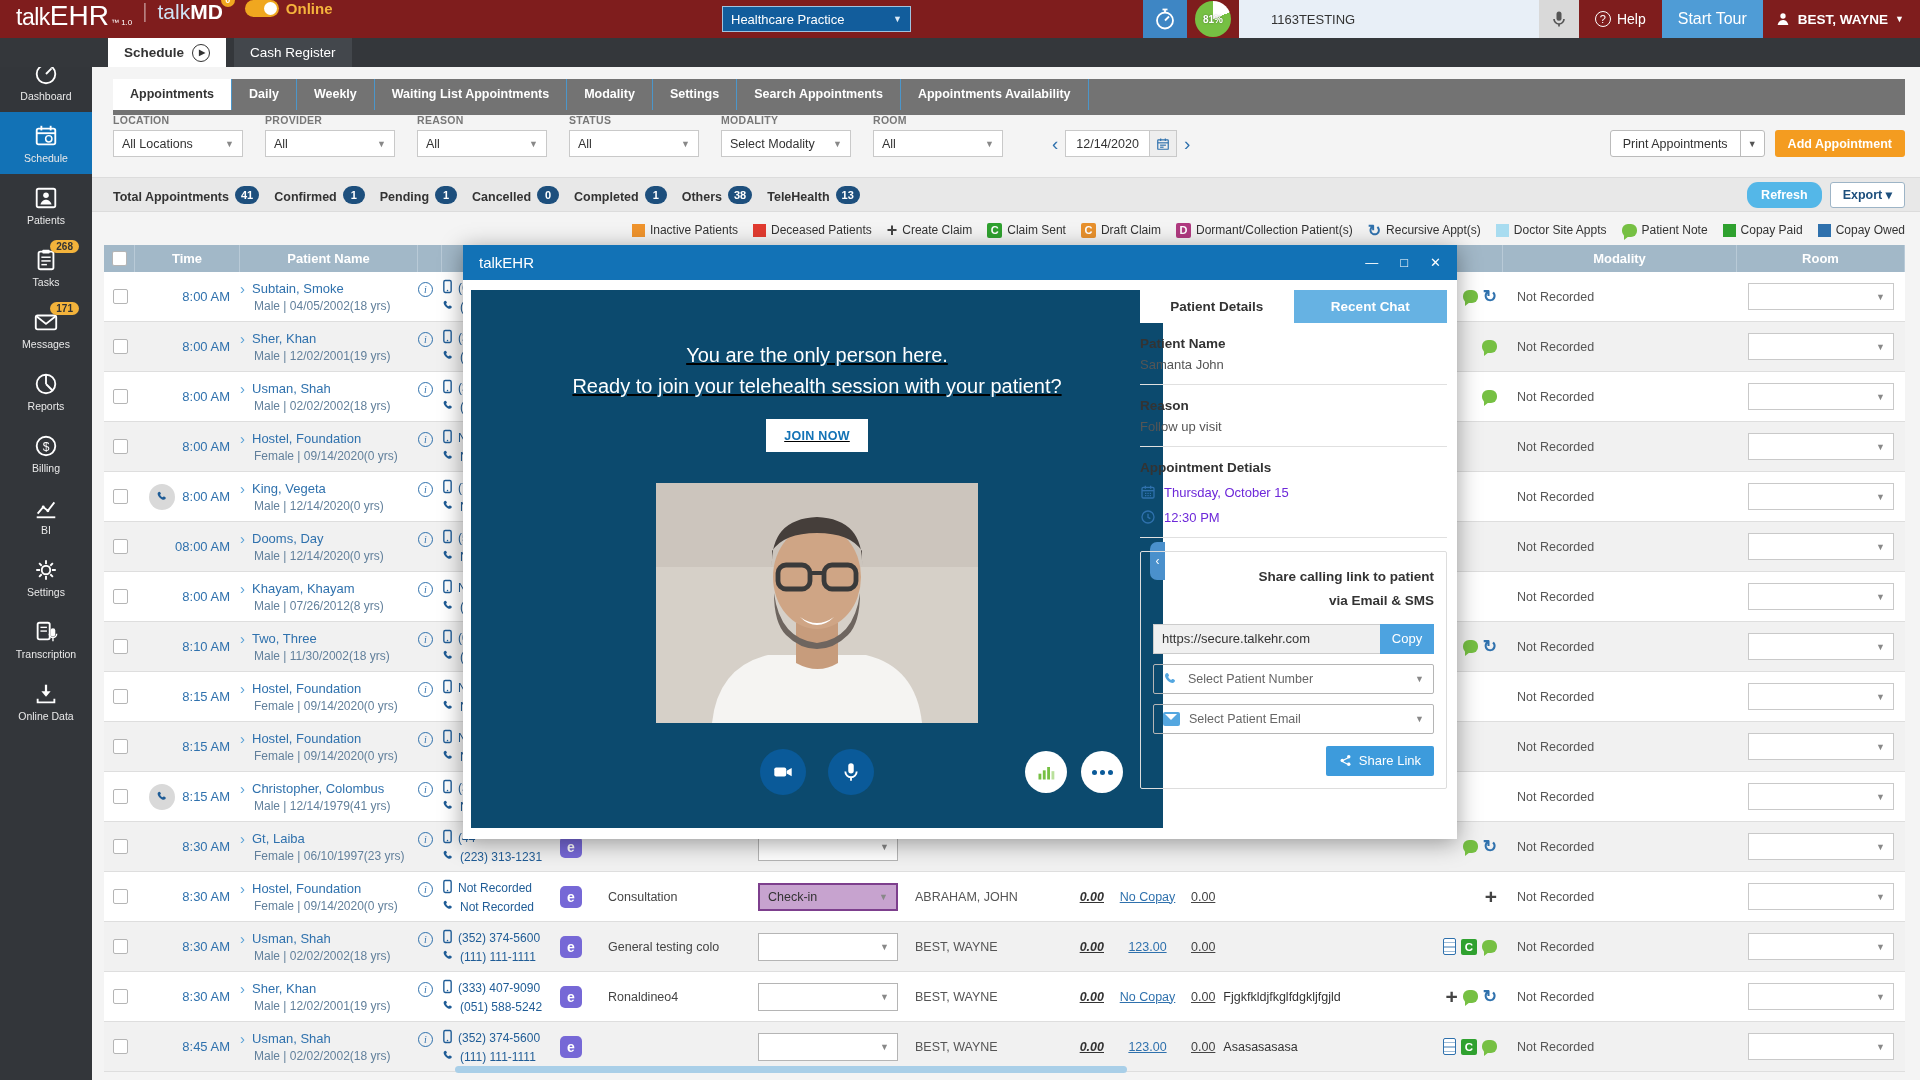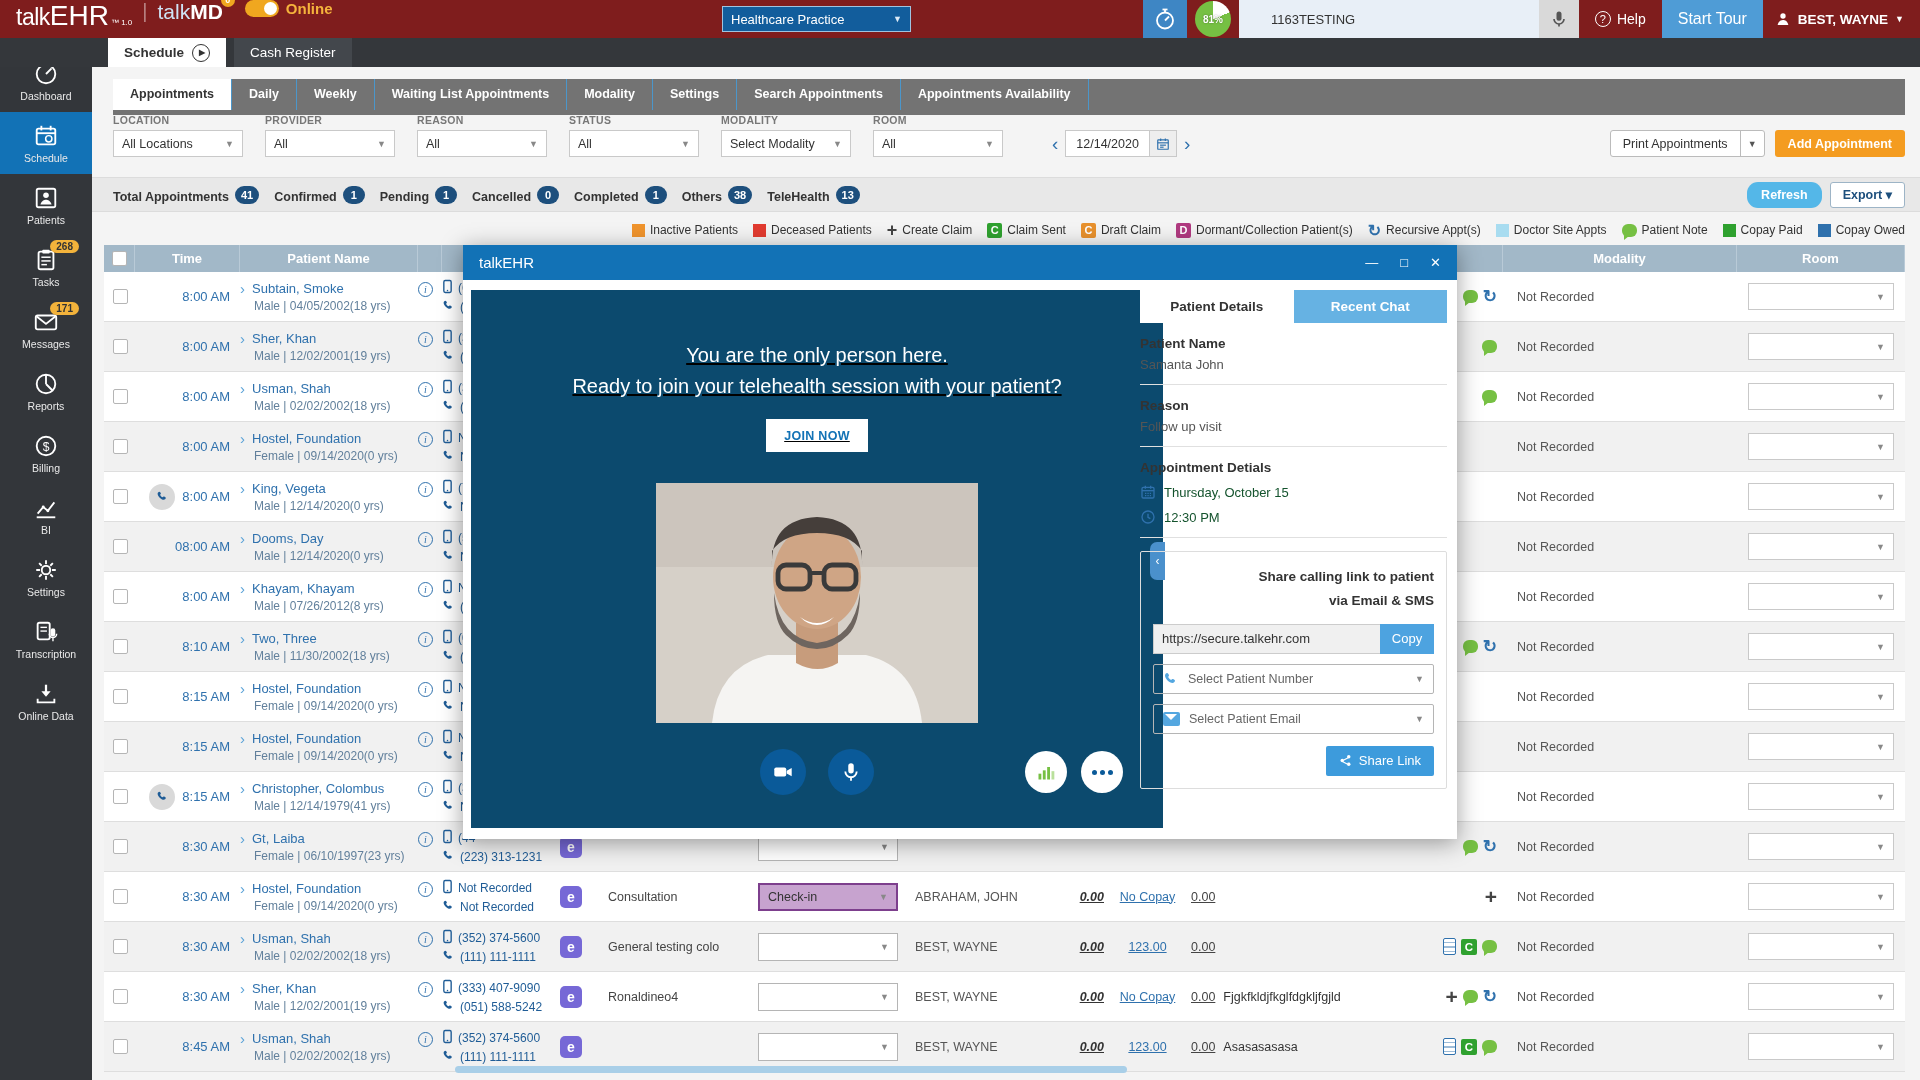--- a/index.html
+++ b/index.html
@@ -149,21 +149,21 @@
 
   .ppanel { position:absolute; left:655px; top:10px; right:0; bottom:0; padding:0 10px 0 22px; }
   .ptabs { display:flex; height:33px; }
   .ptab { flex:1; display:flex; align-items:center; justify-content:center; font-size:13.5px; font-weight:bold; cursor:pointer; }
   .ptab.active { background:#fff; color:#333; }
   .ptab.chat { background:#66b2e3; color:#fff; }
   .psec { margin-top:13px; }
   .plabel { font-size:13.5px; font-weight:bold; color:#333; }
   .pvalue { font-size:13px; color:#555; margin-top:6px; }
   .phr { border-top:1px solid #e0e0e0; margin-top:12px; }
-  .aprow { display:flex; align-items:center; gap:8px; margin-top:9px; font-size:13px; color:#14532d; }
+  .aprow { display:flex; align-items:center; gap:8px; margin-top:9px; font-size:13px; color:#6d28d9; }
   .sharebox { margin-top:13px; border:1px solid #ddd; border-radius:2px; padding:13px 12px 12px; }
   .shtitle { text-align:right; font-size:13.5px; font-weight:bold; color:#333; line-height:1.8; }
   .linkrow { display:flex; height:30px; margin-top:10px; }
   .linkfield { flex:1; background:#f0f0f0; border:1px solid #ccc; border-right:none; display:flex; align-items:center; padding-left:8px; font-size:13px; color:#333; white-space:nowrap; overflow:hidden; }
   .copybtn { width:54px; background:#4da3e0; color:#fff; border:none; font-size:13px; cursor:pointer; font-family:"Liberation Sans",sans-serif; }
   .mselect { height:30px; margin-top:10px; border:1px solid #b5b5b5; border-radius:2px; display:flex; align-items:center; padding:0 9px; gap:9px; font-size:12.5px; color:#666; cursor:pointer; }
   .mselect .arr { margin-left:auto; font-size:9px; color:#888; }
   .mailic { width:17px; height:14px; background:#54a7e0; border-radius:2px; position:relative; }
   .mailic::after { content:""; position:absolute; left:2px; top:2px; border-left:6.5px solid transparent; border-right:6.5px solid transparent; border-top:6px solid #fff; }
   .sharerow { display:flex; justify-content:flex-end; margin-top:12px; }

